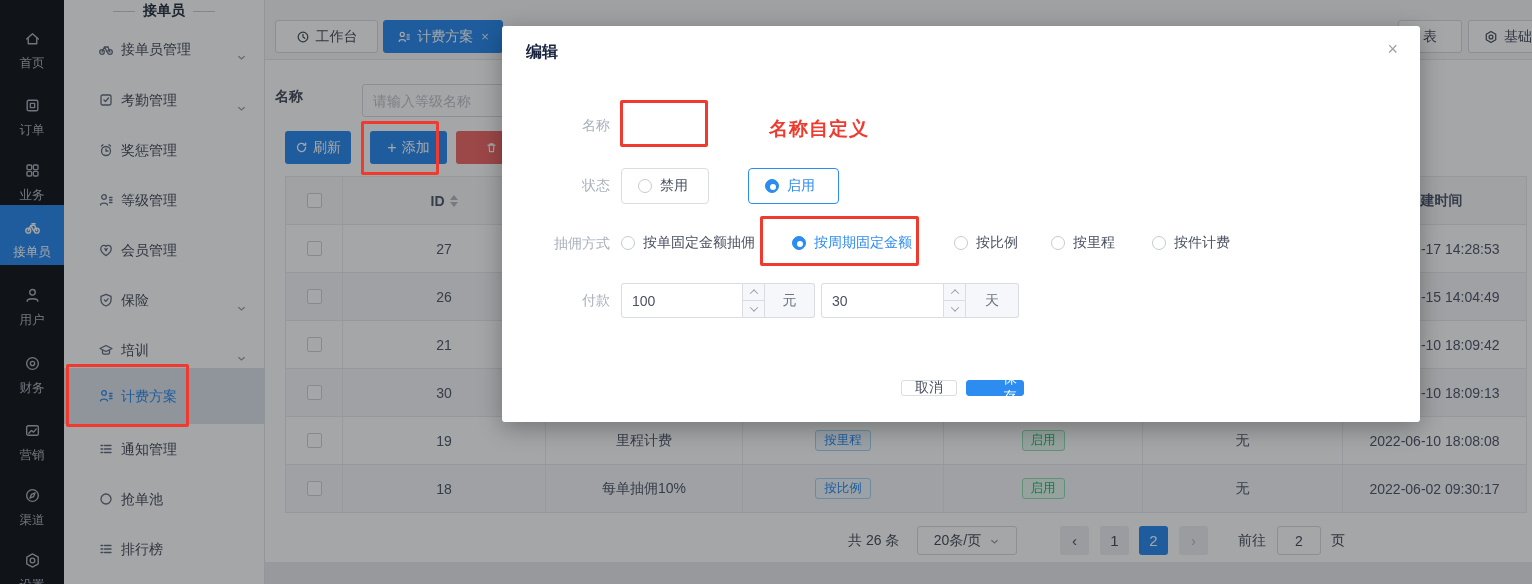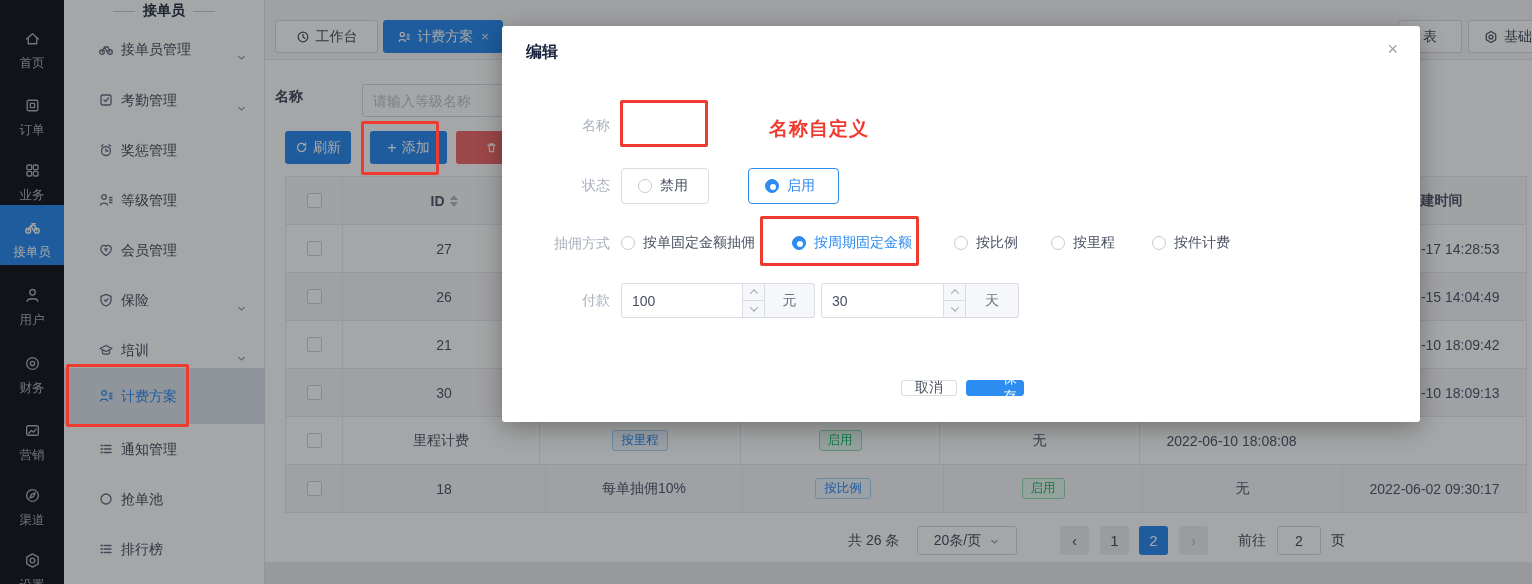--- a/index.html
+++ b/index.html
@@ -408,20 +408,21 @@
       <div class="td c3"></div>
       <div class="td c4"></div>
       <div class="td c5"></div>
       <div class="td c6">2022-06-10 18:09:13</div>
     </div>
 
     <div class="tr">
       <div class="td c0">
               <span class="checkbox"></span>
             </div>
+      <div class="td c1">19</div>
       <div class="td c2">里程计费</div>
       <div class="td c3">
               <span class="chip chip-blue">按里程</span>
             </div>
       <div class="td c4">
               <span class="chip chip-green">启用</span>
             </div>
       <div class="td c5">无</div>
       <div class="td c6">2022-06-10 18:08:08</div>
     </div>

